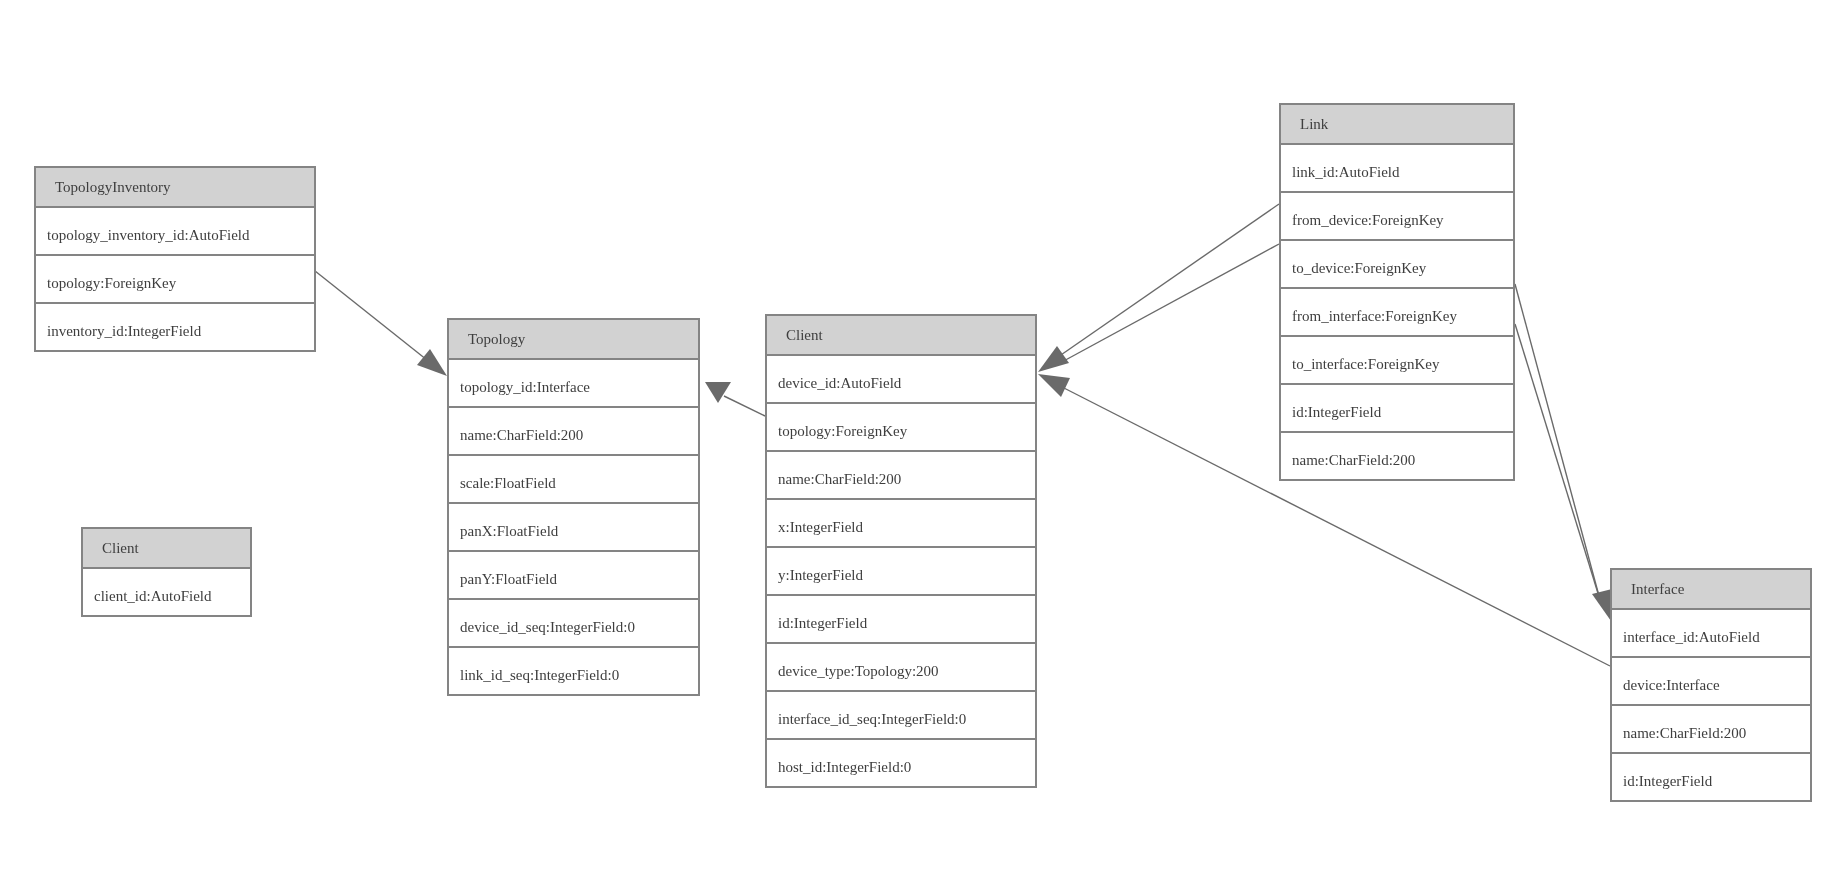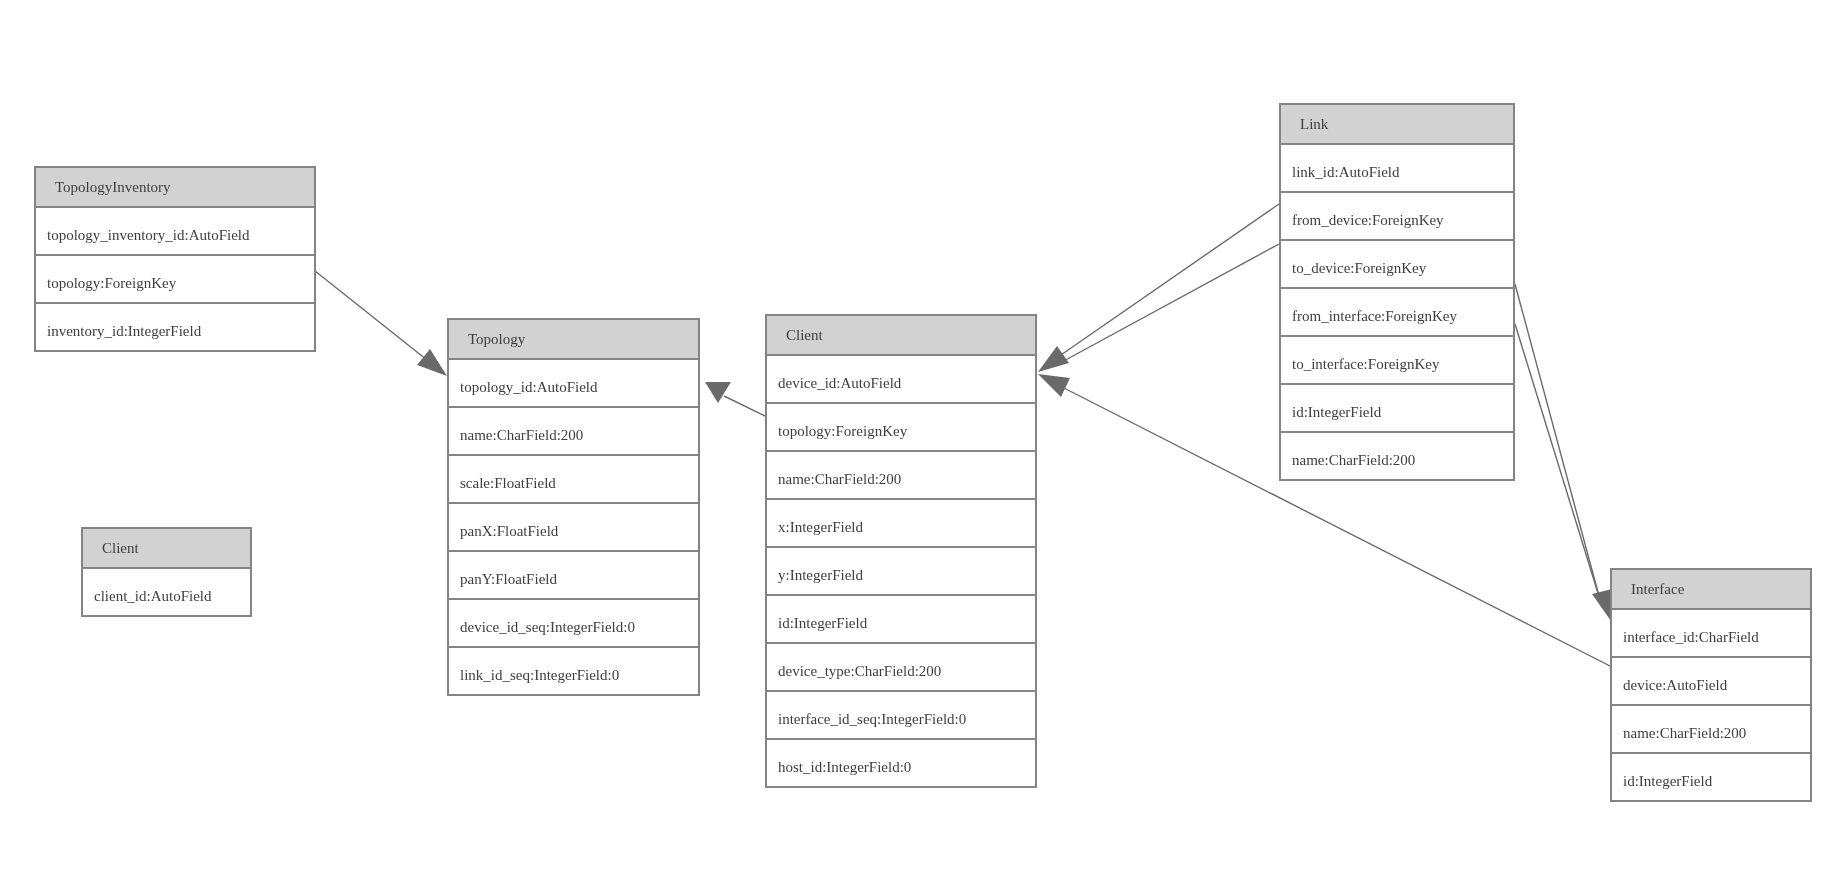--- a/index.html
+++ b/index.html
@@ -87,21 +87,21 @@
 
   <div class="entity" id="e-topologyinventory">
     <div class="hdr">TopologyInventory</div>
     <div class="row">topology_inventory_id:AutoField</div>
     <div class="row">topology:ForeignKey</div>
     <div class="row">inventory_id:IntegerField</div>
   </div>
 
   <div class="entity" id="e-topology">
     <div class="hdr">Topology</div>
-    <div class="row">topology_id:AutoField</div>
+    <div class="row">topology_id:Interface</div>
     <div class="row">name:CharField:200</div>
     <div class="row">scale:FloatField</div>
     <div class="row">panX:FloatField</div>
     <div class="row">panY:FloatField</div>
     <div class="row">device_id_seq:IntegerField:0</div>
     <div class="row">link_id_seq:IntegerField:0</div>
   </div>
 
   <div class="entity" id="e-client">
     <div class="hdr">Client</div>
@@ -109,37 +109,37 @@
   </div>
 
   <div class="entity" id="e-device">
     <div class="hdr">Client</div>
     <div class="row">device_id:AutoField</div>
     <div class="row">topology:ForeignKey</div>
     <div class="row">name:CharField:200</div>
     <div class="row">x:IntegerField</div>
     <div class="row">y:IntegerField</div>
     <div class="row">id:IntegerField</div>
-    <div class="row">device_type:CharField:200</div>
+    <div class="row">device_type:Topology:200</div>
     <div class="row">interface_id_seq:IntegerField:0</div>
     <div class="row">host_id:IntegerField:0</div>
   </div>
 
   <div class="entity" id="e-link">
     <div class="hdr">Link</div>
     <div class="row">link_id:AutoField</div>
     <div class="row">from_device:ForeignKey</div>
     <div class="row">to_device:ForeignKey</div>
     <div class="row">from_interface:ForeignKey</div>
     <div class="row">to_interface:ForeignKey</div>
     <div class="row">id:IntegerField</div>
     <div class="row">name:CharField:200</div>
   </div>
 
   <div class="entity" id="e-interface">
     <div class="hdr">Interface</div>
-    <div class="row">interface_id:CharField</div>
-    <div class="row">device:AutoField</div>
+    <div class="row">interface_id:AutoField</div>
+    <div class="row">device:Interface</div>
     <div class="row">name:CharField:200</div>
     <div class="row">id:IntegerField</div>
   </div>
 
 </div>
 
 </body></html>

